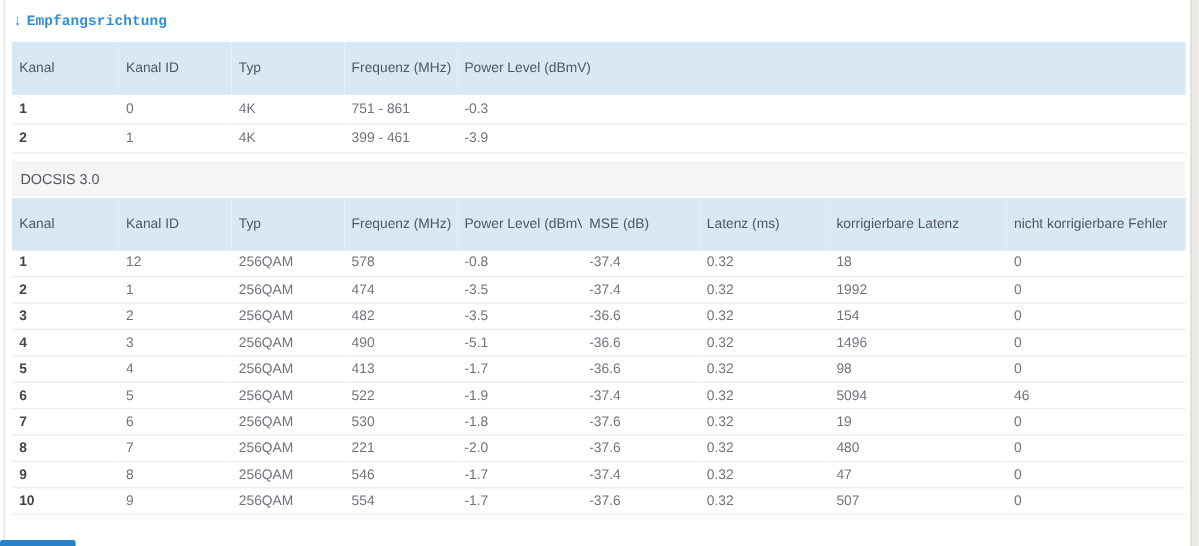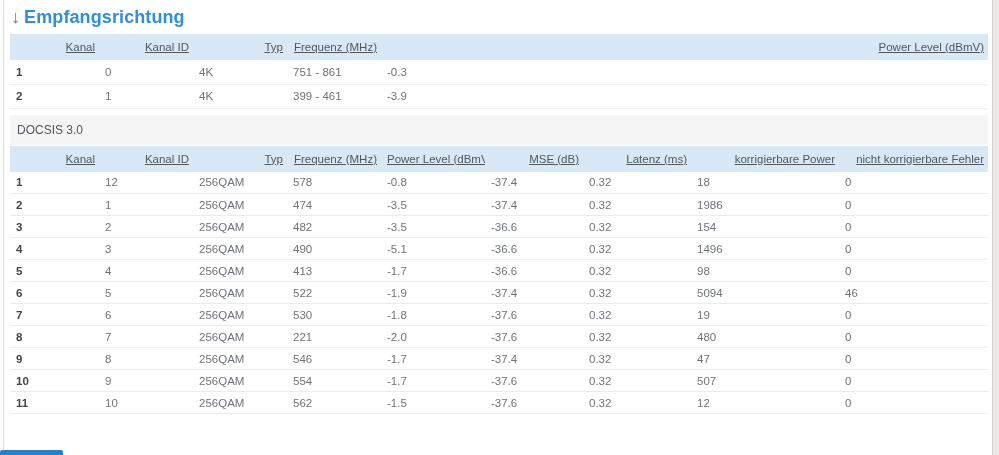--- a/index.html
+++ b/index.html
@@ -22,35 +22,35 @@
     font-family:"Liberation Sans","DejaVu Sans",sans-serif;
     -webkit-font-smoothing:antialiased;
   }
   .left-border{position:absolute;left:3px;top:0;bottom:0;width:1px;background:var(--page-border);}
   .scrollbar-track{
     position:absolute;right:0;top:0;bottom:0;width:7px;
     background:var(--scrollbar-track);border-left:1px solid var(--scrollbar-border);
   }
   .content{padding:8px 11px 0 10px;width:999px;}
   .section-link{
-    display:inline-block;color:var(--accent-blue);font-size:18px;font-weight:bold;
-    line-height:16px;text-decoration:none;cursor:pointer;margin:1px 0 9px 1px;letter-spacing:.1px;
+    display:inline-block;color:var(--accent-blue);font-size:12px;font-weight:bold;
+    line-height:16px;text-decoration:none;cursor:pointer;margin:1px 0 9px 1px;letter-spacing:.1px;font-family:Liberation Mono, monospace;
   }
   .section-link .arrow{font-weight:bold;margin-right:4px;}
   .group-header{
     width:978px;height:30px;line-height:30px;background:var(--group-header-bg);
     color:var(--header-text);font-size:12px;padding-left:7px;margin-bottom:1px;
   }
   table.tbl{
     width:978px;border-collapse:collapse;table-layout:fixed;
     font-size:11.5px;margin-bottom:6px;
   }
   .tbl th{
     background:var(--table-header-bg);color:var(--header-text);font-weight:normal;
-    text-align:right;height:26px;padding:0 4px 0 6px;overflow:hidden;white-space:nowrap;text-decoration:underline;
+    text-align:left;height:44px;padding:0 4px 0 6px;overflow:hidden;white-space:nowrap;
   }
   .tbl td{
     color:var(--cell-text);text-align:left;padding:0 4px 0 6px;
     overflow:hidden;white-space:nowrap;background:#fff;
   }
   .tbl tbody tr{border-bottom:1px solid var(--row-border);}
   .tbl td:first-child{font-weight:bold;color:var(--cell-text-strong);}
   .t31 td{height:24px;}
   .t30 td{height:22px;}
   .tbl th:nth-child(1){width:89px;}
@@ -112,21 +112,21 @@
     <table class="tbl t30">
         <thead>
           <tr>
             <th>Kanal</th>
             <th>Kanal ID</th>
             <th>Typ</th>
             <th>Frequenz (MHz)</th>
             <th>Power Level (dBmV)</th>
             <th>MSE (dB)</th>
             <th>Latenz (ms)</th>
-            <th>korrigierbare Power</th>
+            <th>korrigierbare Latenz</th>
             <th>nicht korrigierbare Fehler</th>
           </tr>
         </thead>
         <tbody>
           <tr>
             <td>1</td>
             <td>12</td>
             <td>256QAM</td>
             <td>578</td>
             <td>-0.8</td>
@@ -136,21 +136,21 @@
             <td>0</td>
           </tr>
           <tr>
             <td>2</td>
             <td>1</td>
             <td>256QAM</td>
             <td>474</td>
             <td>-3.5</td>
             <td>-37.4</td>
             <td>0.32</td>
-            <td>1986</td>
+            <td>1992</td>
             <td>0</td>
           </tr>
           <tr>
             <td>3</td>
             <td>2</td>
             <td>256QAM</td>
             <td>482</td>
             <td>-3.5</td>
             <td>-36.6</td>
             <td>0.32</td>
@@ -227,31 +227,20 @@
             <td>10</td>
             <td>9</td>
             <td>256QAM</td>
             <td>554</td>
             <td>-1.7</td>
             <td>-37.6</td>
             <td>0.32</td>
             <td>507</td>
             <td>0</td>
           </tr>
-          <tr>
-            <td>11</td>
-            <td>10</td>
-            <td>256QAM</td>
-            <td>562</td>
-            <td>-1.5</td>
-            <td>-37.6</td>
-            <td>0.32</td>
-            <td>12</td>
-            <td>0</td>
-          </tr>
         </tbody>
       </table>
   </section>
 
 </div>
 
 <div class="scrollbar-track"></div>
 <div class="cutoff-button"></div>
 
 </body></html>

